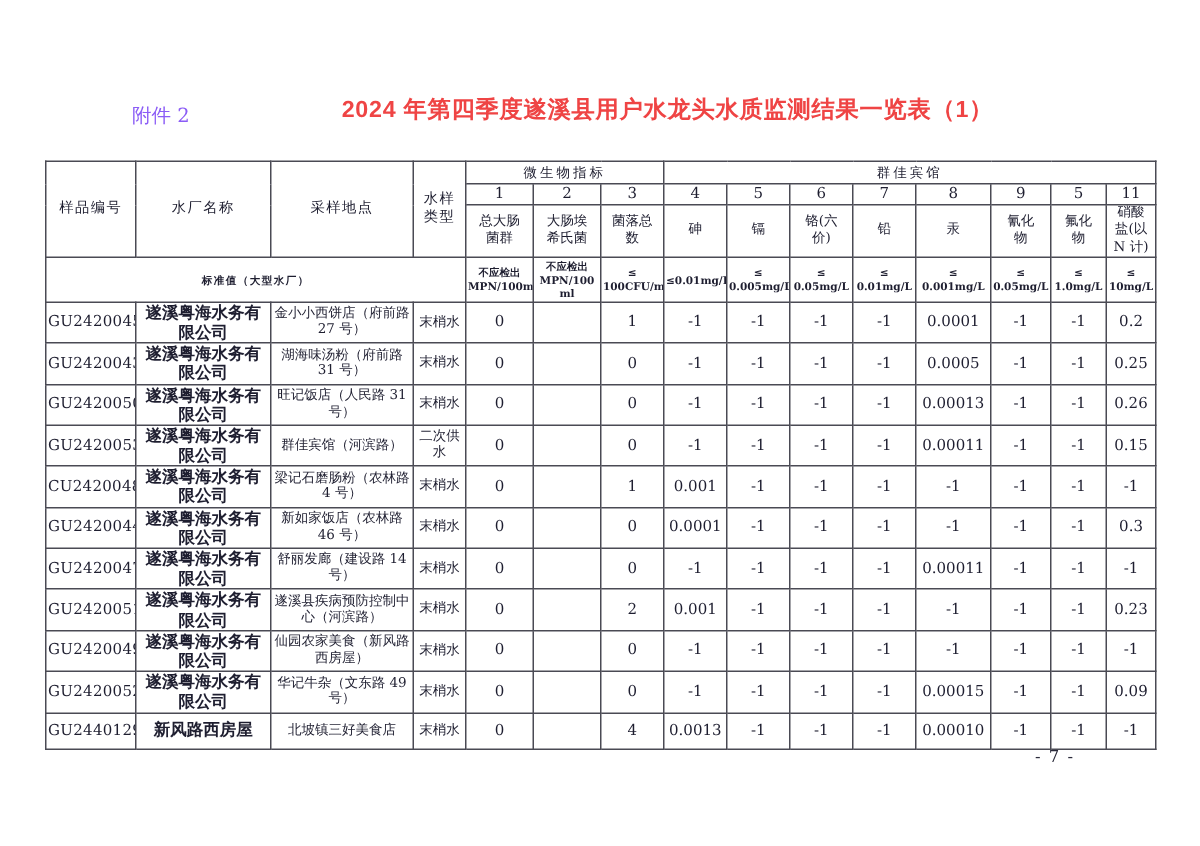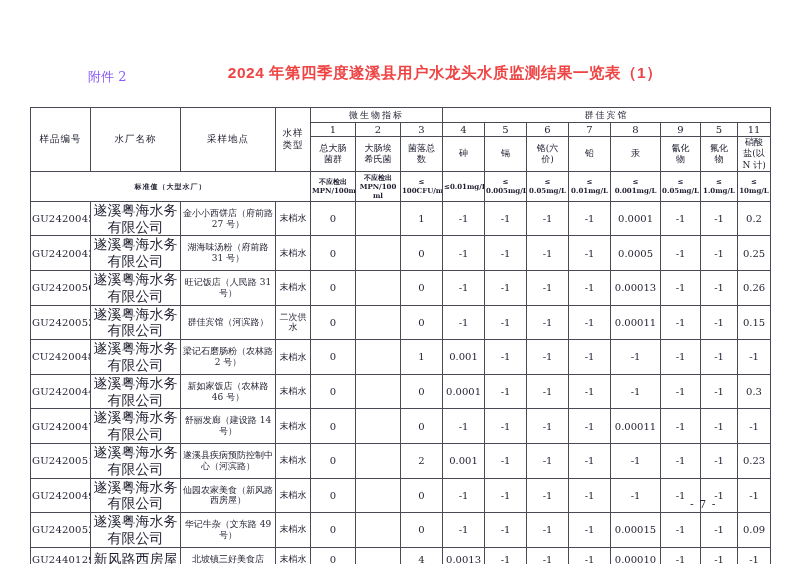--- a/index.html
+++ b/index.html
@@ -58,21 +58,21 @@
   .row-standards td {
     height: 30px;
     font-size: 7px;
     font-weight: 700;
     line-height: 1.3;
     white-space: pre-line;
   }
   .std-label { font-size: 11.5px; font-weight: 700; letter-spacing: 1px; }
   #data-body td { height: 24px; }
   #data-body .c-id { font-size: 10px; letter-spacing: 0.2px; }
-  #data-body .c-plant { font-size: 14px; line-height: 1.2; }
+  #data-body .c-plant { font-size: 11px; line-height: 1.2; font-weight: bold; }
   #data-body .c-loc { font-size: 9px; line-height: 1.2; text-align: center; }
   #data-body .c-type { font-size: 9px; line-height: 1.2; }
   #data-body .c-val { font-size: 10px; }
   .page-number {
     position: absolute;
     left: 690px;
     top: 498px;
     font-size: 11px;
     color: #2a2a3a;
     letter-spacing: 1px;
@@ -240,21 +240,21 @@
           <td class="c-val">-1</td>
           <td class="c-val">-1</td>
           <td class="c-val">0.00011</td>
           <td class="c-val">-1</td>
           <td class="c-val">-1</td>
           <td class="c-val">0.15</td>
         </tr>
         <tr>
           <td class="c-id">CU2420048</td>
           <td class="c-plant">遂溪粤海水务有限公司</td>
-          <td class="c-loc">梁记石磨肠粉（农林路 2 号）</td>
+          <td class="c-loc">梁记石磨肠粉（农林路 4 号）</td>
           <td class="c-type">末梢水</td>
           <td class="c-val">0</td>
           <td class="c-val"></td>
           <td class="c-val">1</td>
           <td class="c-val">0.001</td>
           <td class="c-val">-1</td>
           <td class="c-val">-1</td>
           <td class="c-val">-1</td>
           <td class="c-val">-1</td>
           <td class="c-val">-1</td>

